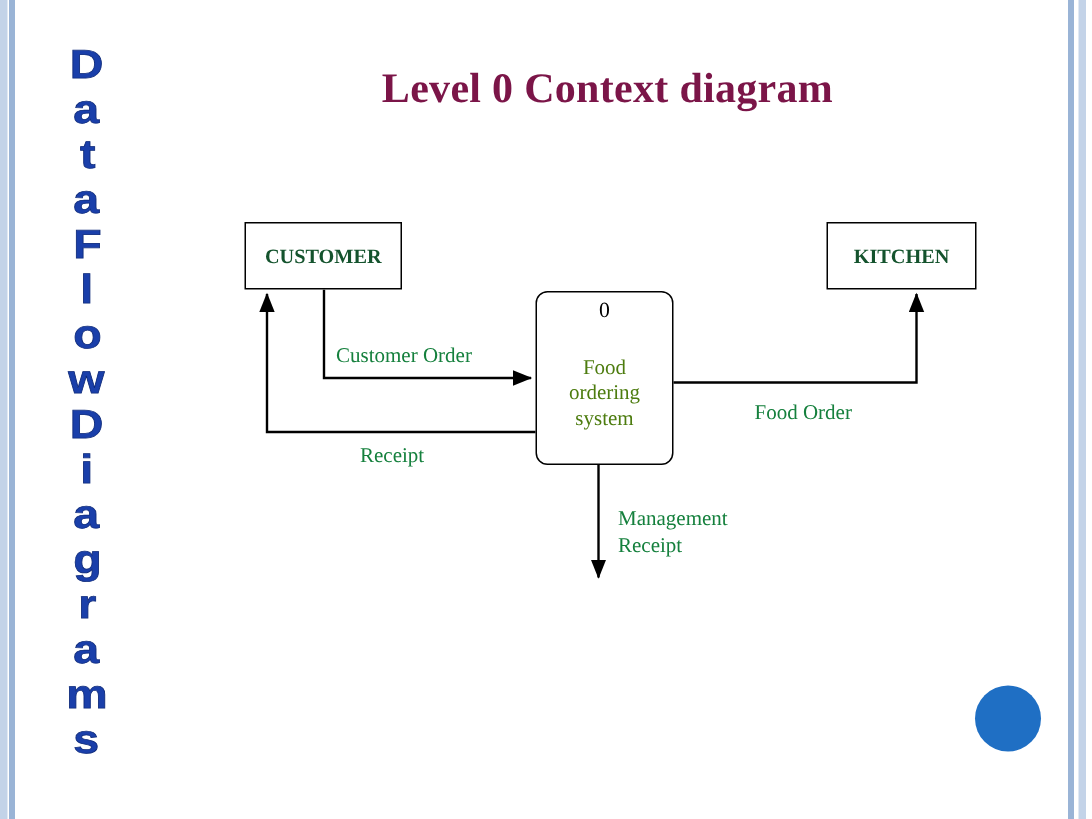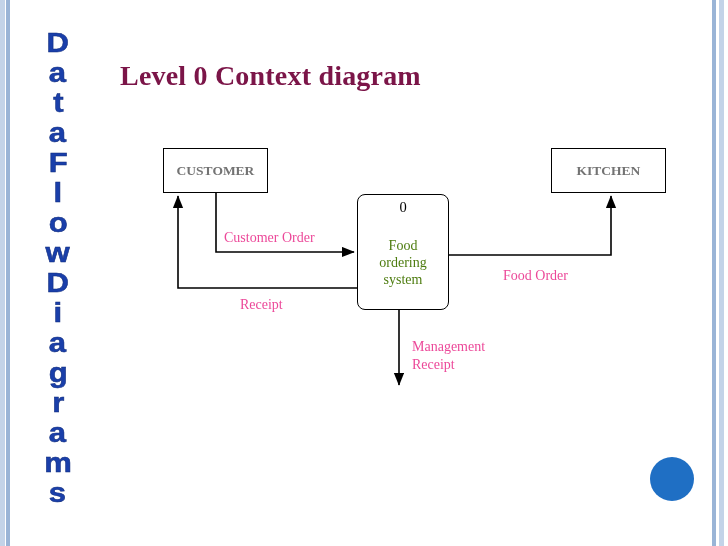--- a/index.html
+++ b/index.html
@@ -76,22 +76,23 @@
     text-align: center;
     transform: scaleX(1.15);
   }
   .side-title span.gap {
     height: 16px;
   }
   
   .slide-title {
     position: absolute;
     left: 120px;
-    top: 60px;
+    top: 44px;
     width: 570px;
+    text-align: center;
     font-family: "Liberation Serif", serif;
     font-weight: bold;
     font-size: 28px;
     color: #7b1548;
     letter-spacing: 0.2px;
   }
   
   .canvas {
     position: absolute;
     left: 0;
@@ -106,32 +107,32 @@
     box-sizing: border-box;
     display: flex;
     align-items: center;
     justify-content: center;
     text-align: center;
     font-family: "Liberation Serif", serif;
   }
   .entity {
     font-weight: bold;
     font-size: 13.5px;
-    color: #737373;
+    color: #14532d;
   }
   .entity-customer {
     left: 163px;
     top: 148px;
     width: 105px;
     height: 45px;
   }
   .entity-kitchen {
     left: 551px;
     top: 148px;
-    width: 115px;
+    width: 100px;
     height: 45px;
   }
   .entity-manager {
     left: 333px;
     top: 387px;
     width: 132px;
     height: 45px;
     line-height: 1.25;
   }
   .process {
@@ -151,21 +152,21 @@
   }
   .process .pname {
     font-size: 14px;
     line-height: 1.2;
     color: #4d7c0f;
   }
   .flow-label {
     position: absolute;
     font-family: "Liberation Serif", serif;
     font-size: 14px;
-    color: #ec4899;
+    color: #15803d;
     white-space: pre-line;
     line-height: 1.3;
   }
   .label-customer-order { left: 224px; top: 229px; }
   .label-receipt { left: 240px; top: 296px; }
   .label-food-order { left: 503px; top: 267px; }
   .label-management-reports { left: 412px; top: 338px; }
   
   .circle-decor {
     position: absolute;

